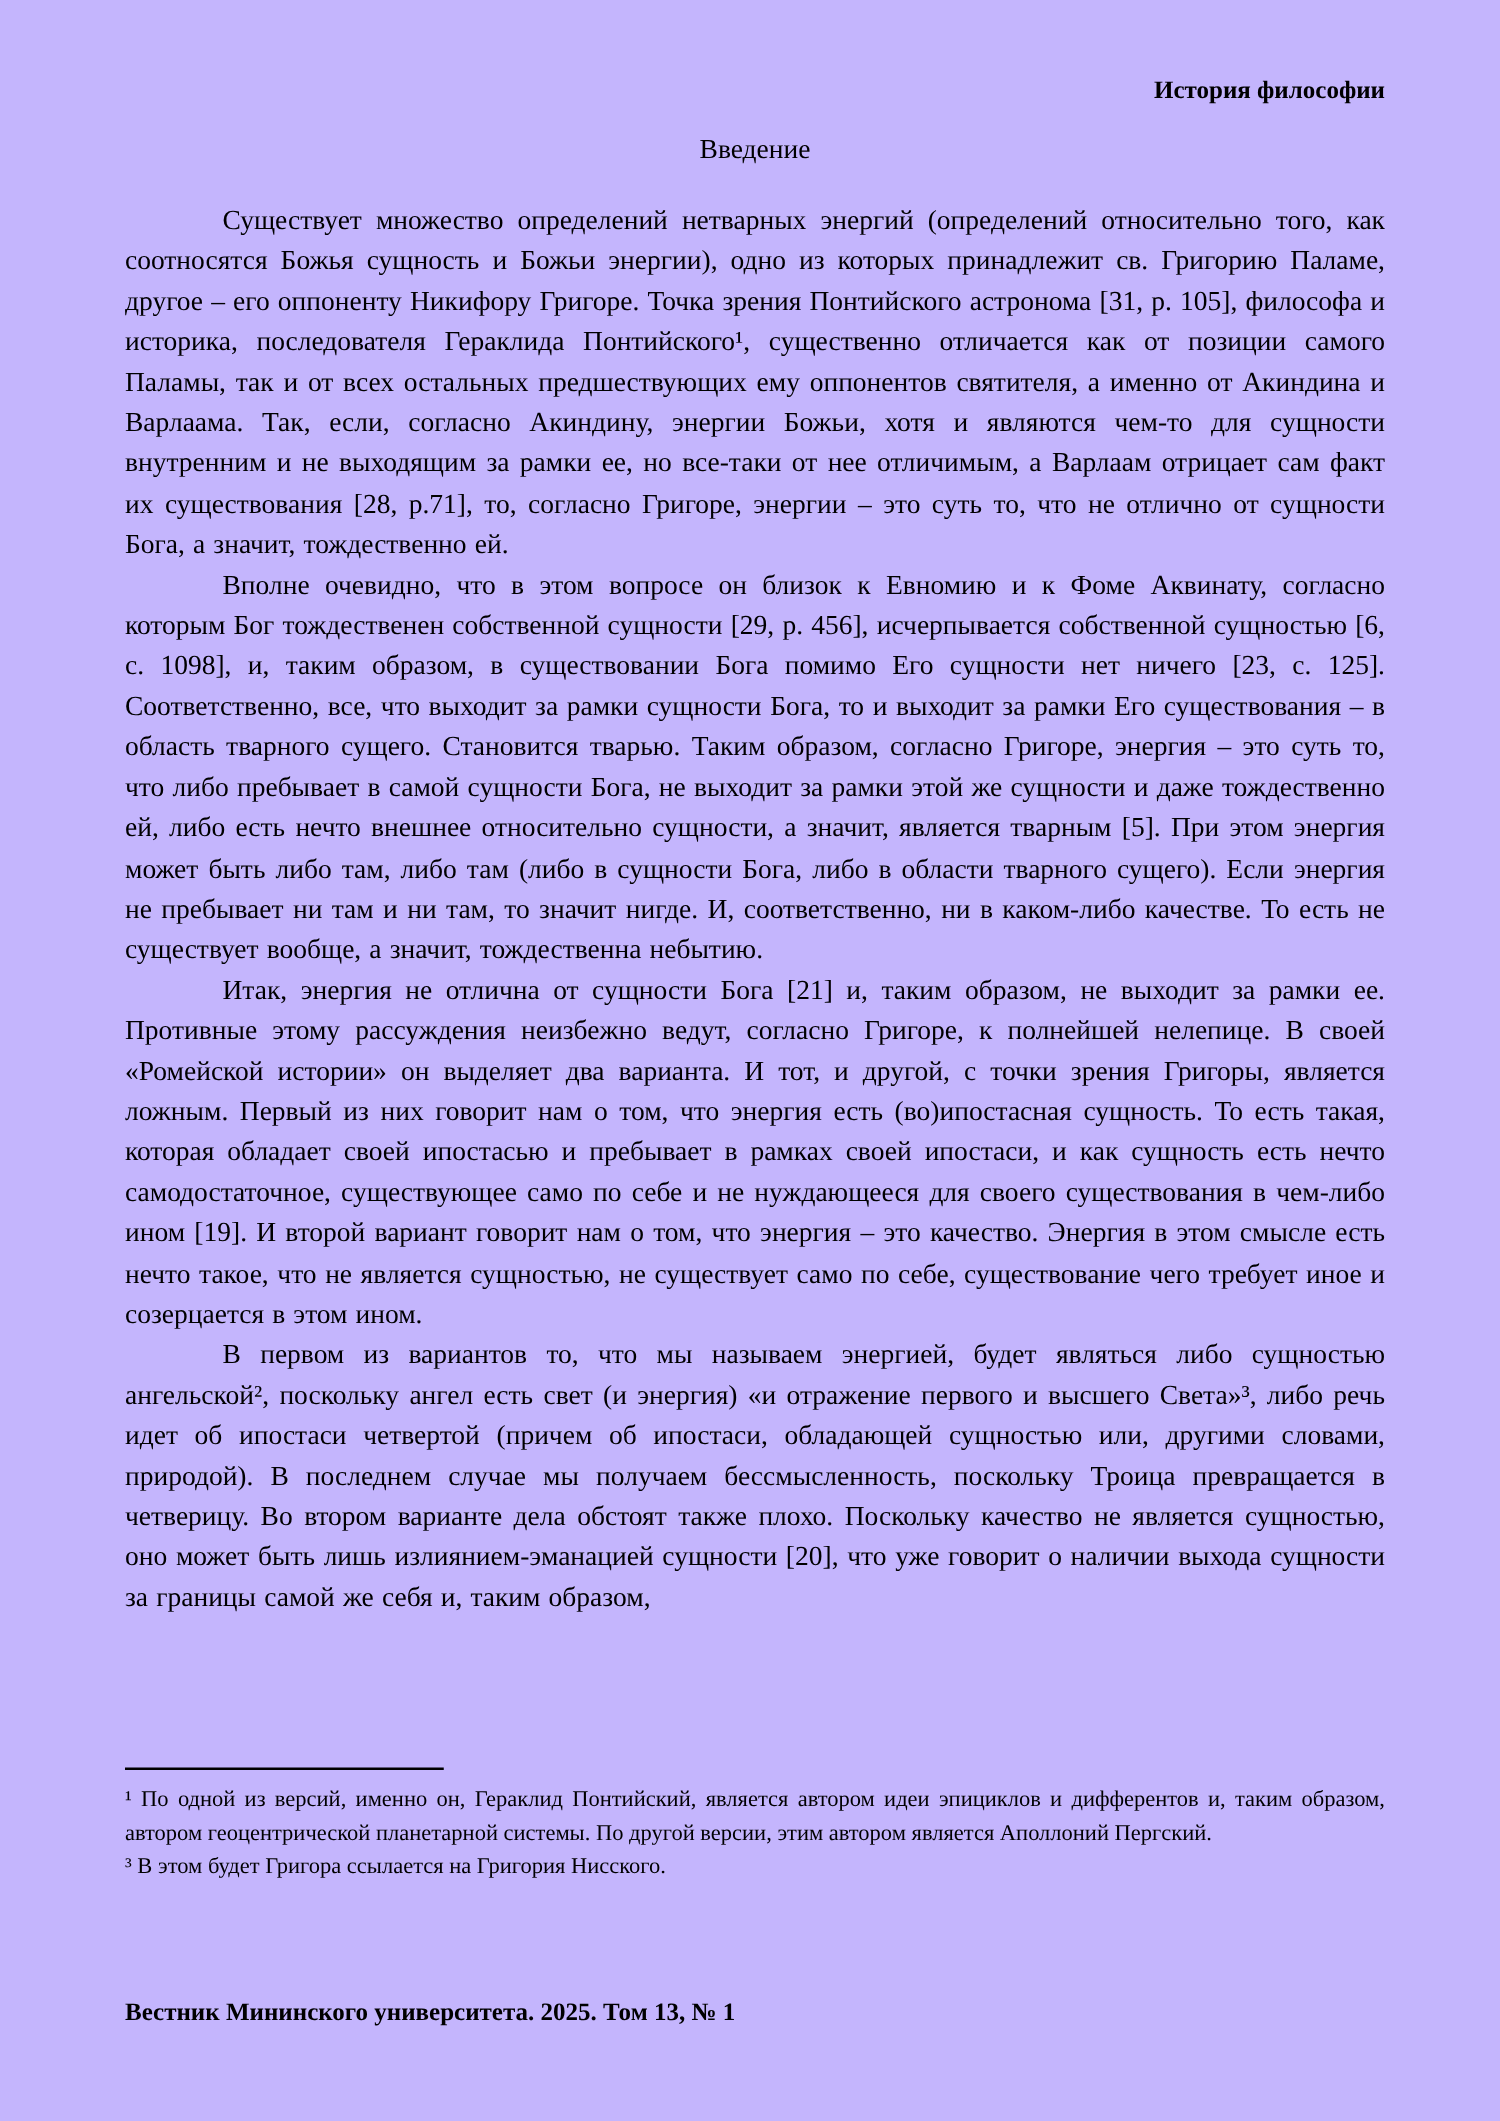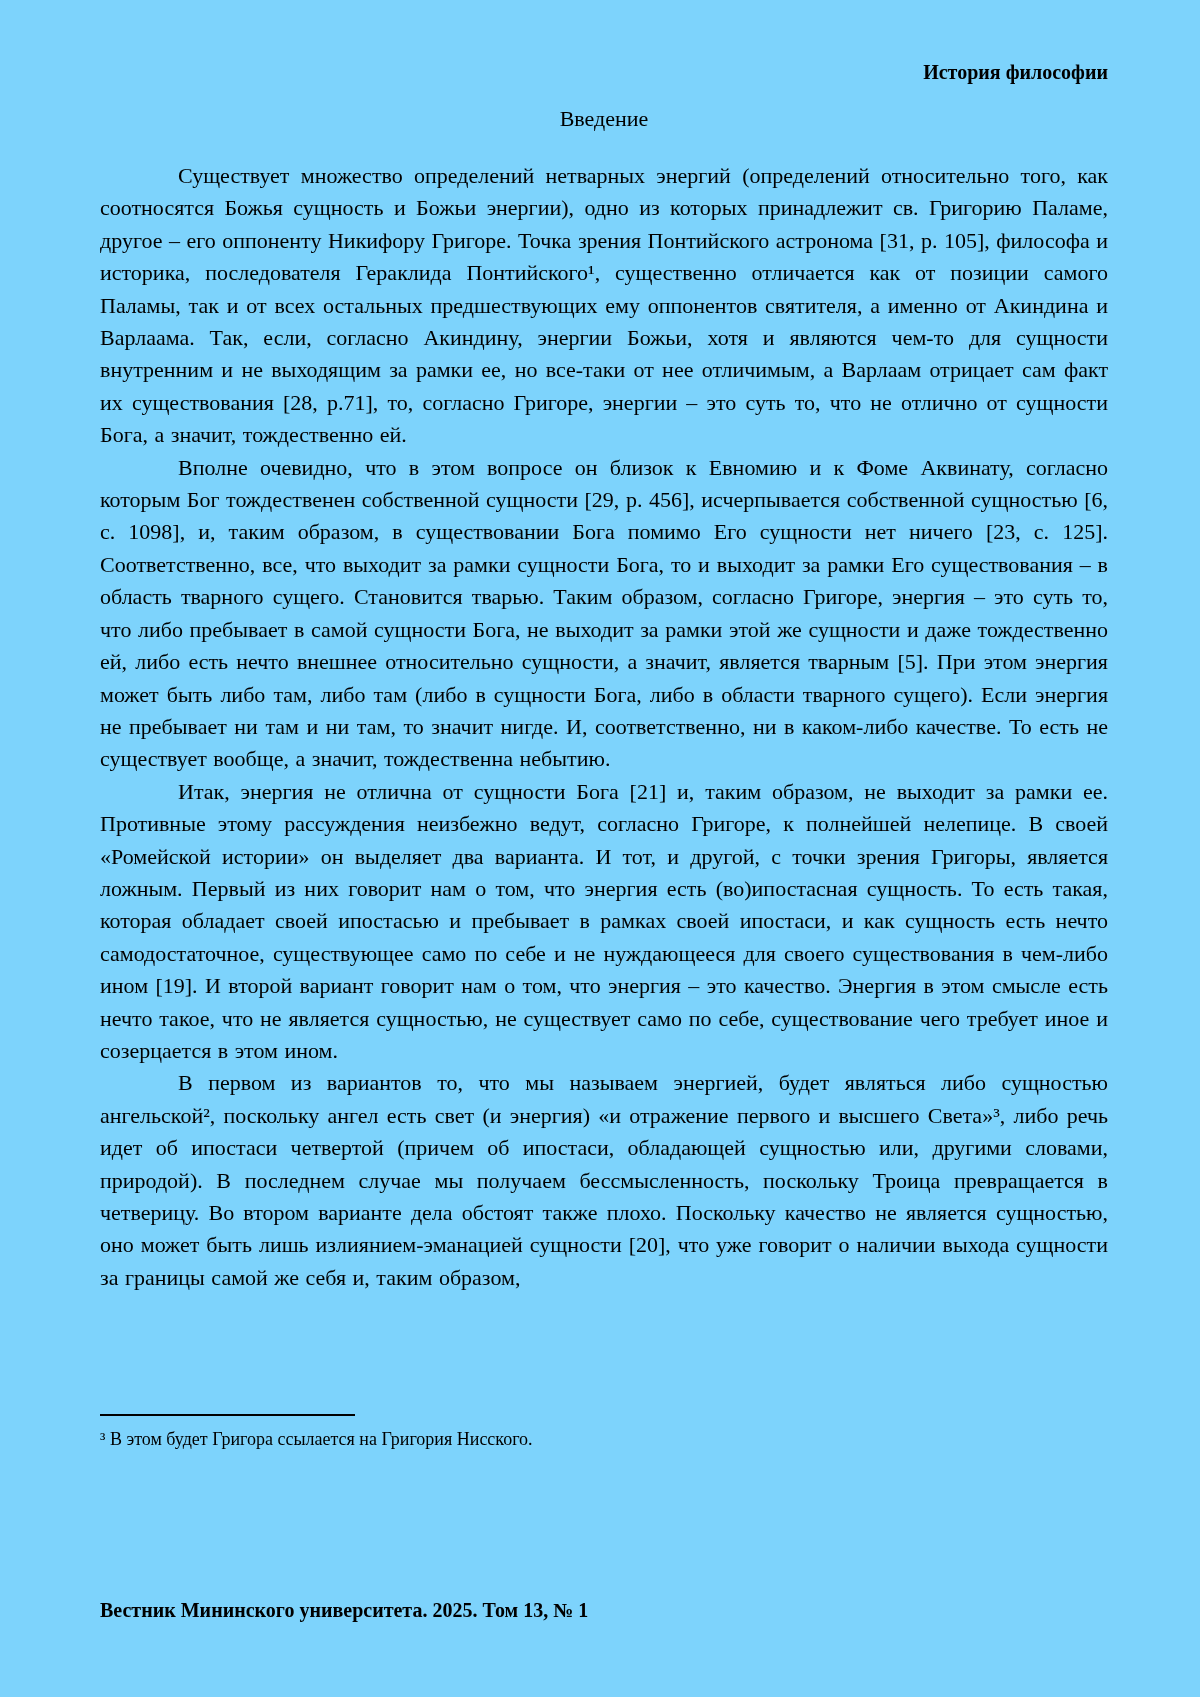--- a/index.html
+++ b/index.html
@@ -4,21 +4,21 @@
 <style>
   html, body {
     margin: 0;
     padding: 0;
     background: #ffffff;
   }
   .page {
     position: relative;
     width: 1200px;
     height: 1697px;
-    background: #7dd3fc;
+    background: #c4b5fd;
     color: #000000;
     font-family: "Liberation Serif", "DejaVu Serif", serif;
     overflow: hidden;
   }
   .running-header {
     position: absolute;
     top: 60px;
     left: 100px;
     width: 1008px;
     text-align: right;
@@ -90,18 +90,19 @@
 
   <div class="body-text">
     <p>Существует множество определений нетварных энергий (определений относительно того, как соотносятся Божья сущность и Божьи энергии), одно из которых принадлежит св. Григорию Паламе, другое – его оппоненту Никифору Григоре. Точка зрения Понтийского астронома [31, p. 105], философа и историка, последователя Гераклида Понтийского¹, существенно отличается как от позиции самого Паламы, так и от всех остальных предшествующих ему оппонентов святителя, а именно от Акиндина и Варлаама. Так, если, согласно Акиндину, энергии Божьи, хотя и являются чем-то для сущности внутренним и не выходящим за рамки ее, но все-таки от нее отличимым, а Варлаам отрицает сам факт их существования [28, p.71], то, согласно Григоре, энергии – это суть то, что не отлично от сущности Бога, а значит, тождественно ей.</p>
     <p>Вполне очевидно, что в этом вопросе он близок к Евномию и к Фоме Аквинату, согласно которым Бог тождественен собственной сущности [29, p. 456], исчерпывается собственной сущностью [6, с. 1098], и, таким образом, в существовании Бога помимо Его сущности нет ничего [23, с. 125]. Соответственно, все, что выходит за рамки сущности Бога, то и выходит за рамки Его существования – в область тварного сущего. Становится тварью. Таким образом, согласно Григоре, энергия – это суть то, что либо пребывает в самой сущности Бога, не выходит за рамки этой же сущности и даже тождественно ей, либо есть нечто внешнее относительно сущности, а значит, является тварным [5]. При этом энергия может быть либо там, либо там (либо в сущности Бога, либо в области тварного сущего). Если энергия не пребывает ни там и ни там, то значит нигде. И, соответственно, ни в каком-либо качестве. То есть не существует вообще, а значит, тождественна небытию.</p>
     <p>Итак, энергия не отлична от сущности Бога [21] и, таким образом, не выходит за рамки ее. Противные этому рассуждения неизбежно ведут, согласно Григоре, к полнейшей нелепице. В своей «Ромейской истории» он выделяет два варианта. И тот, и другой, с точки зрения Григоры, является ложным. Первый из них говорит нам о том, что энергия есть (во)ипостасная сущность. То есть такая, которая обладает своей ипостасью и пребывает в рамках своей ипостаси, и как сущность есть нечто самодостаточное, существующее само по себе и не нуждающееся для своего существования в чем-либо ином [19]. И второй вариант говорит нам о том, что энергия – это качество. Энергия в этом смысле есть нечто такое, что не является сущностью, не существует само по себе, существование чего требует иное и созерцается в этом ином.</p>
     <p>В первом из вариантов то, что мы называем энергией, будет являться либо сущностью ангельской², поскольку ангел есть свет (и энергия) «и отражение первого и высшего Света»³, либо речь идет об ипостаси четвертой (причем об ипостаси, обладающей сущностью или, другими словами, природой). В последнем случае мы получаем бессмысленность, поскольку Троица превращается в четверицу. Во втором варианте дела обстоят также плохо. Поскольку качество не является сущностью, оно может быть лишь излиянием-эманацией сущности [20], что уже говорит о наличии выхода сущности за границы самой же себя и, таким образом,</p>
   </div>
 
   <div class="footnote-block">
     <div class="footnote-rule"></div>
+    <p class="footnote">¹ По одной из версий, именно он, Гераклид Понтийский, является автором идеи эпициклов и дифферентов и, таким образом, автором геоцентрической планетарной системы. По другой версии, этим автором является Аполлоний Пергский.</p>
     <p class="footnote">³ В этом будет Григора ссылается на Григория Нисского.</p>
   </div>
 
   <div class="running-footer">Вестник Мининского университета. 2025. Том 13, № 1</div>
 
 </div>
 
 </body></html>

